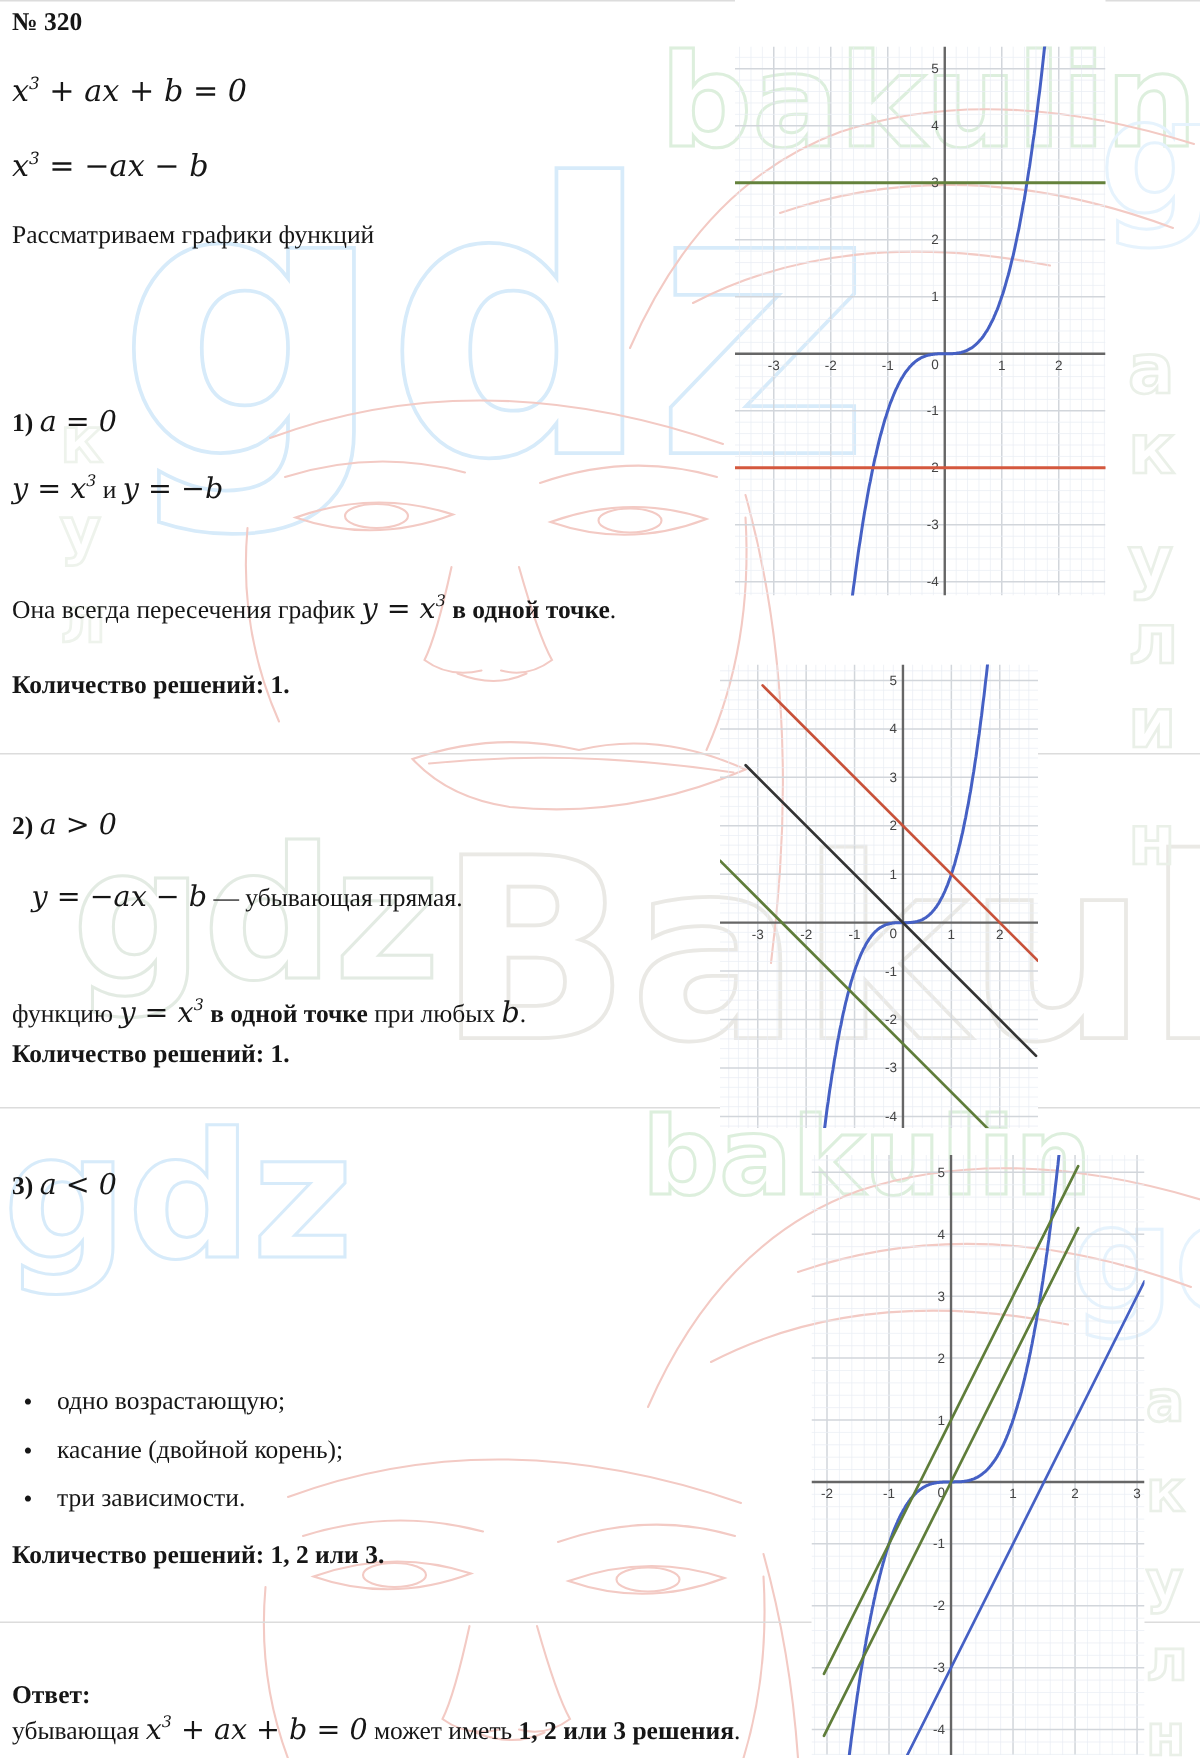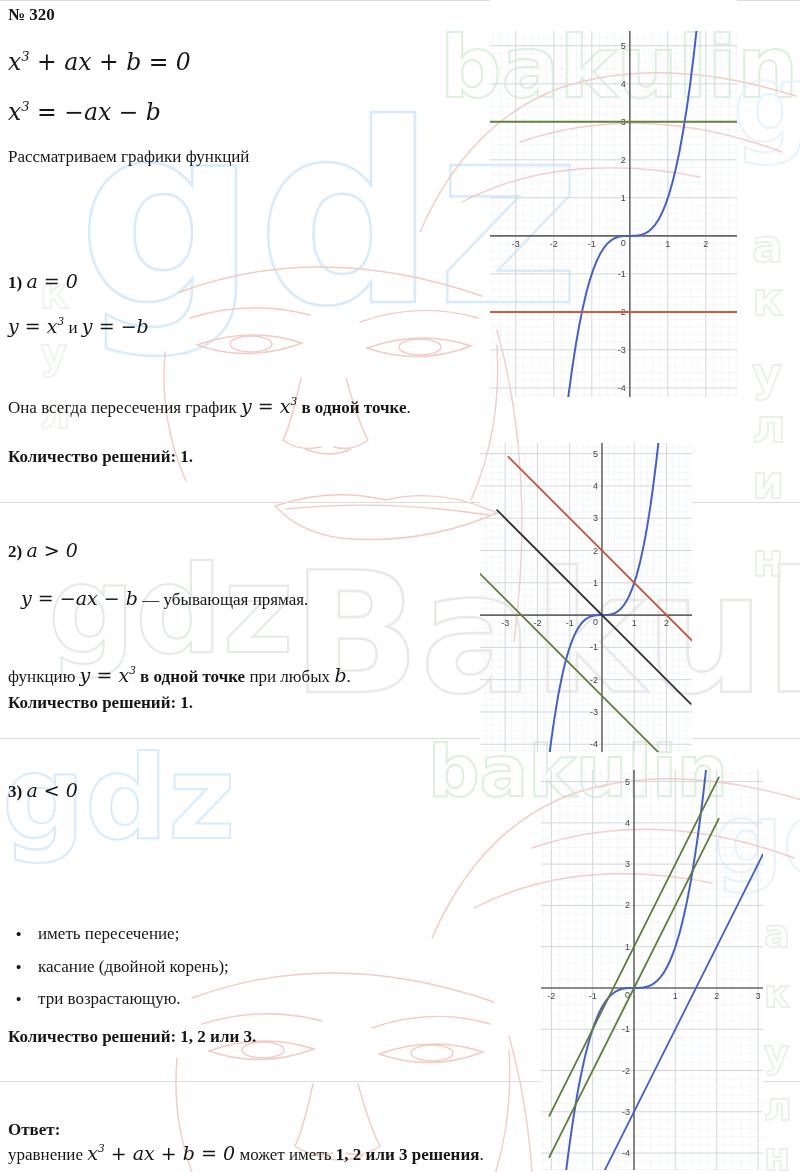--- a/index.html
+++ b/index.html
@@ -1,21 +1,21 @@
 <!DOCTYPE html>
 <html><head>
 <meta charset="utf-8">
 <style>
   html,body{margin:0;padding:0;background:#ffffff;}
   #canvas{position:relative;width:800px;height:1172px;background:#fff;overflow:hidden;
           font-family:"Liberation Sans",sans-serif;}
   .layer{position:absolute;left:0;top:0;}
   .divider{position:absolute;height:1px;background:#dcdcdc;}
   .tl{position:absolute;font-size:17px;color:#161616;white-space:nowrap;line-height:1.25;}
-  .tl.eq{font-size:21px;}
+  .tl.eq{font-size:18px;}
   .seg-p{font-family:Liberation Serif, serif;}
   .seg-b{font-family:Liberation Serif, serif;font-weight:bold;}
   .seg-m{font-family:"DejaVu Serif",serif;font-style:italic;font-size:1.12em;}
   .seg-sup{font-family:"DejaVu Serif",serif;font-style:italic;font-size:0.62em;
            position:relative;top:-0.1em;}
   .graph{position:absolute;}
   .bullet-dot{display:inline-block;width:22px;font-size:15px;color:#161616;}
   .wm-word{font-family:"DejaVu Sans",sans-serif;font-weight:bold;fill:none;}
 </style>
 </head>
@@ -399,22 +399,22 @@
   <div class="tl" style="left:8px;top:395px"><span class="seg-p">Она всегда пересечения график </span><span class="seg-m">y = x</span><sup class="seg-sup">3</sup><span class="seg-p"> </span><span class="seg-b">в одной точке</span><span class="seg-p">.</span></div>
   <div class="tl" style="left:8px;top:446px"><span class="seg-b">Количество решений: 1.</span></div>
 
   <div class="tl" style="left:8px;top:539px"><span class="seg-b">2) </span><span class="seg-m">a &gt; 0</span></div>
   <div class="tl" style="left:21px;top:587px"><span class="seg-m">y = −ax − b</span><span class="seg-p"> — убывающая прямая.</span></div>
   <div class="tl" style="left:8px;top:664px"><span class="seg-p">функцию </span><span class="seg-m">y = x</span><sup class="seg-sup">3</sup><span class="seg-p"> </span><span class="seg-b">в одной точке</span><span class="seg-p"> при любых </span><span class="seg-m">b</span><span class="seg-p">.</span></div>
   <div class="tl" style="left:8px;top:692px"><span class="seg-b">Количество решений: 1.</span></div>
 
   <div class="tl" style="left:8px;top:779px"><span class="seg-b">3) </span><span class="seg-m">a &lt; 0</span></div>
 
-  <div class="tl" style="left:16px;top:923px"><span class="bullet-dot">•</span><span><span class="seg-p">иметь пересечение;</span></span></div>
+  <div class="tl" style="left:16px;top:923px"><span class="bullet-dot">•</span><span><span class="seg-p">одно возрастающую;</span></span></div>
   <div class="tl" style="left:16px;top:956px"><span class="bullet-dot">•</span><span><span class="seg-p">касание (двойной корень);</span></span></div>
-  <div class="tl" style="left:16px;top:988px"><span class="bullet-dot">•</span><span><span class="seg-p">три возрастающую.</span></span></div>
+  <div class="tl" style="left:16px;top:988px"><span class="bullet-dot">•</span><span><span class="seg-p">три зависимости.</span></span></div>
 
   <div class="tl" style="left:8px;top:1026px"><span class="seg-b">Количество решений: 1, 2 или 3.</span></div>
 
   <div class="tl" style="left:8px;top:1119px"><span class="seg-b">Ответ:</span></div>
-  <div class="tl" style="left:8px;top:1142px"><span class="seg-p">уравнение </span><span class="seg-m">x</span><sup class="seg-sup">3</sup><span class="seg-m"> + ax + b = 0</span><span class="seg-p"> может иметь </span><span class="seg-b">1, 2 или 3 решения</span><span class="seg-p">.</span></div>
+  <div class="tl" style="left:8px;top:1142px"><span class="seg-p">убывающая </span><span class="seg-m">x</span><sup class="seg-sup">3</sup><span class="seg-m"> + ax + b = 0</span><span class="seg-p"> может иметь </span><span class="seg-b">1, 2 или 3 решения</span><span class="seg-p">.</span></div>
 
 </div>
 
 </body></html>

